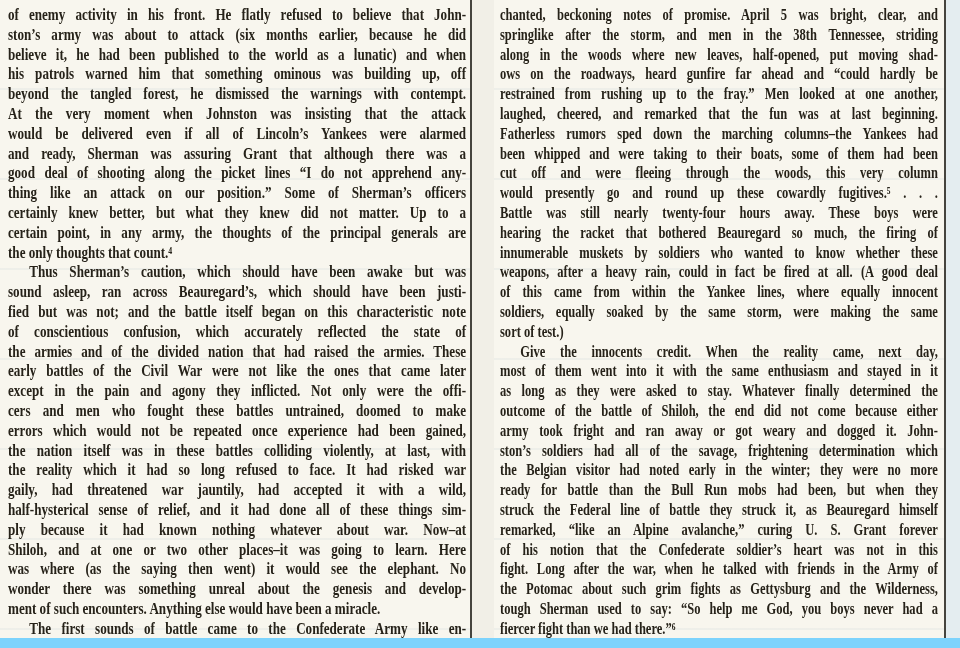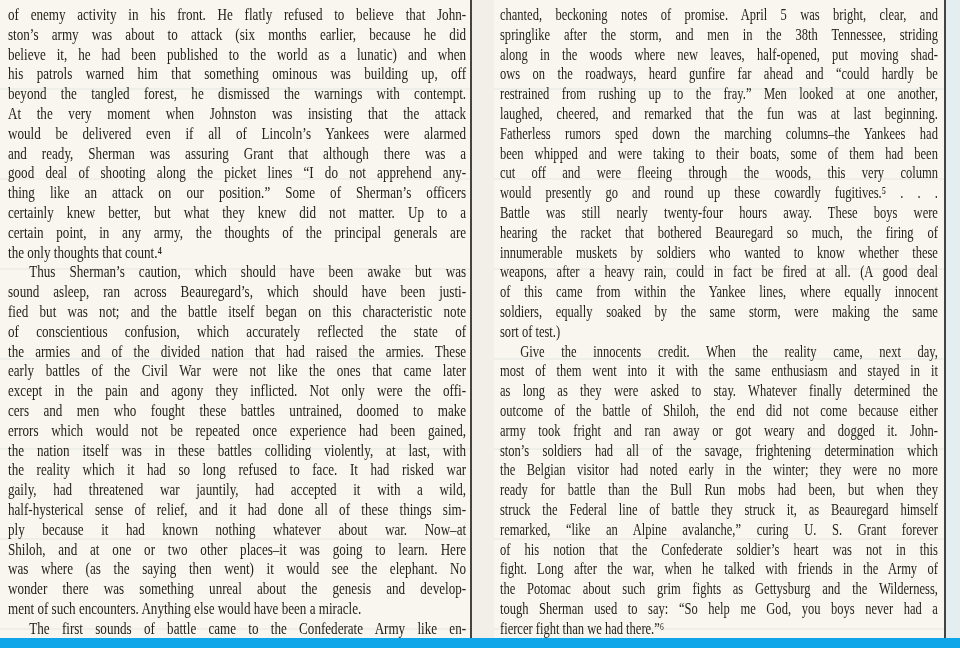--- a/index.html
+++ b/index.html
@@ -5,22 +5,23 @@
 <style>
   html,body{margin:0;padding:0;}
   body{
     width:960px;height:648px;
     background:#cfdde2;
     font-family:"Liberation Serif","DejaVu Serif",serif;
     overflow:hidden;
   }
   .scan{
     position:relative;width:960px;height:648px;
-    background:#0ea5e9;
+    background:#7dd3fc;
     overflow:hidden;
+    font-weight:bold;
   }
   .page{
     position:absolute;top:0;height:638px;
     background:#f8f6ee;
   }
   .page::after{
     content:"";position:absolute;inset:0;pointer-events:none;
     background:repeating-linear-gradient(
       to bottom,
       rgba(150,175,190,0.0) 0px, rgba(150,175,190,0.0) 88px,

